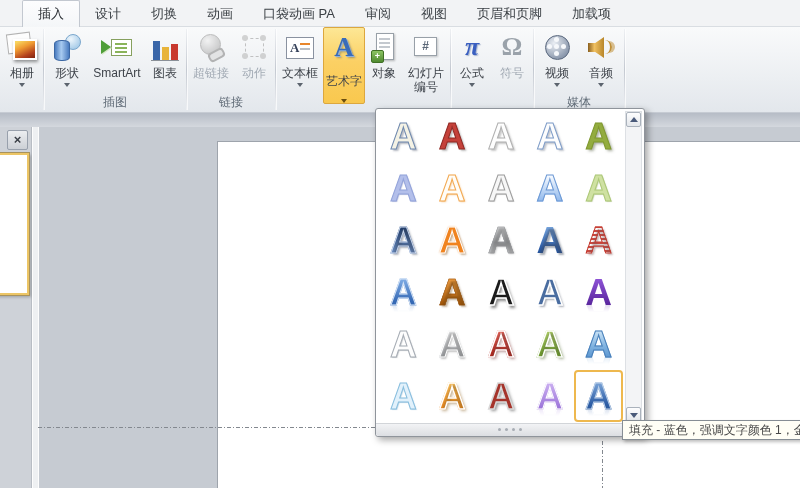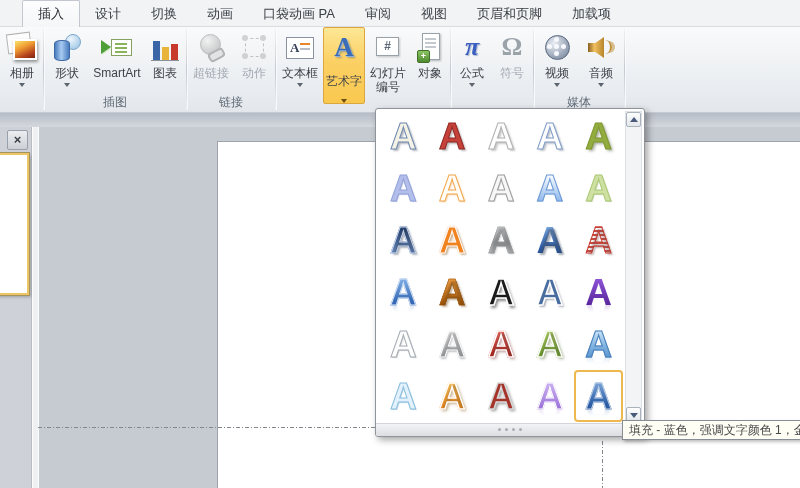--- a/index.html
+++ b/index.html
@@ -244,27 +244,27 @@
       <div class="rbtn w46">
         <span class="ic ic-textbox"></span>
         <span class="rlb">文本框</span>
         <span class="arr"></span>
       </div>
       <div class="rbtn hl w42">
         <span class="ic ic-wordart"></span>
         <span class="rlb">艺术字</span>
         <span class="arr"></span>
       </div>
+      <div class="rbtn w38">
+        <span class="ic ic-obj"></span>
+        <span class="rlb">对象</span>
+      </div>
       <div class="rbtn w46">
         <span class="ic ic-sn"></span>
         <span class="rlb">幻灯片编号</span>
-      </div>
-      <div class="rbtn w38">
-        <span class="ic ic-obj"></span>
-        <span class="rlb">对象</span>
       </div>
     </div>
     <div class="rsep"></div>
 
     <div class="rgroup">
       <div class="rbtn w40">
         <span class="ic-glyph">π</span>
         <span class="rlb">公式</span>
         <span class="arr"></span>
       </div>

